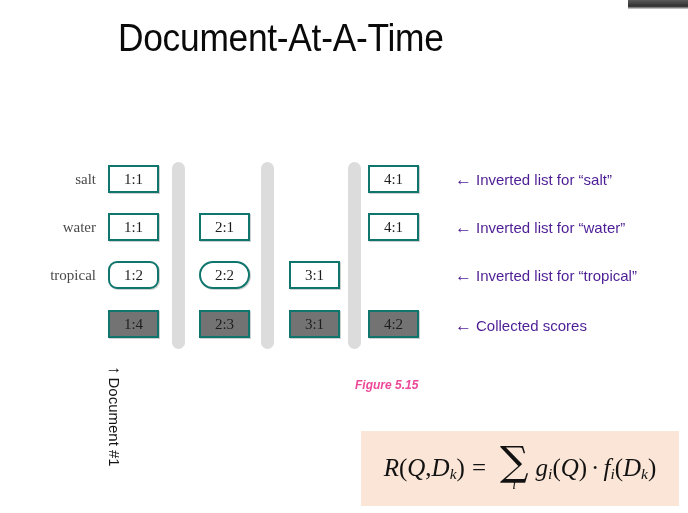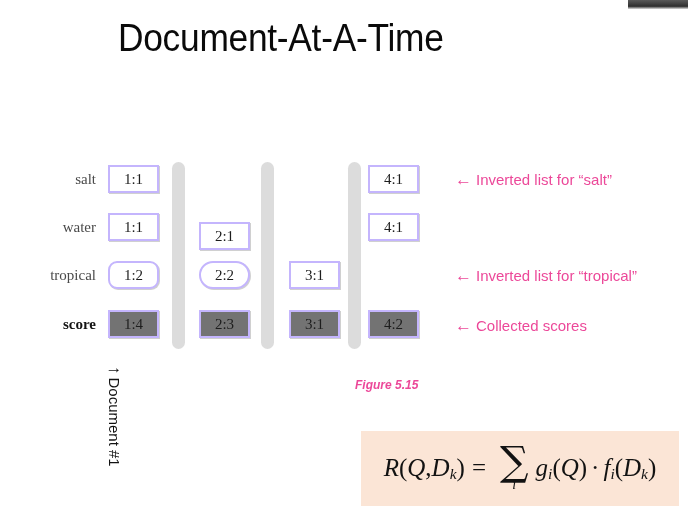--- a/index.html
+++ b/index.html
@@ -63,21 +63,21 @@
     font-weight: bold;
     color: #141414;
   }
 
   
   .cell-box {
     position: absolute;
     width: 51px;
     height: 28px;
     box-sizing: border-box;
-    border: 2px solid #c4b5fd;
+    border: 2px solid #0f766e;
     background: #ffffff;
     font-family: "Liberation Serif", "DejaVu Serif", serif;
     font-size: 15px;
     color: #1d1d1d;
     display: flex;
     align-items: center;
     justify-content: center;
     box-shadow: 1px 1px 0 rgba(120,120,120,0.35);
   }
   .cell-box.score-cell {
@@ -91,21 +91,21 @@
     height: 187px;
     background: #dcdcdc;
     border-radius: 7px;
   }
 
   
   .annotation {
     position: absolute;
     font-family: "Liberation Sans", sans-serif;
     font-size: 15px;
-    color: #ec4899;
+    color: #4c1d95;
     white-space: nowrap;
     line-height: 20px;
   }
   .annotation .arrow-glyph {
     font-size: 17px;
     font-weight: 600;
     margin-right: 4px;
   }
 
   
@@ -210,32 +210,34 @@
 
   <div class="row-label" style="left:0px; top:169px;">salt</div>
   <div class="cell-box" style="left:108px; top:165px;">1:1</div>
   <div class="cell-box" style="left:368px; top:165px;">4:1</div>
   <div class="annotation" style="left:455px; top:170px;">
     <span class="arrow-glyph">←</span><span>Inverted list for “salt”</span>
   </div>
 
   <div class="row-label" style="left:0px; top:217px;">water</div>
   <div class="cell-box" style="left:108px; top:213px;">1:1</div>
-  <div class="cell-box" style="left:199px; top:222px;">2:1</div>
+  <div class="cell-box" style="left:199px; top:213px;">2:1</div>
   <div class="cell-box" style="left:368px; top:213px;">4:1</div>
+  <div class="annotation" style="left:455px; top:218px;">
+    <span class="arrow-glyph">←</span><span>Inverted list for “water”</span>
+  </div>
 
   <div class="row-label" style="left:0px; top:265px;">tropical</div>
   <div class="cell-box" style="left:108px; top:261px;border-radius:9px;">1:2</div>
   <div class="cell-box" style="left:199px; top:261px;border-radius:14px;">2:2</div>
   <div class="cell-box" style="left:289px; top:261px;">3:1</div>
   <div class="annotation" style="left:455px; top:266px;">
     <span class="arrow-glyph">←</span><span>Inverted list for “tropical”</span>
   </div>
 
-  <div class="row-label is-score" style="left:0px; top:314px;">score</div>
   <div class="cell-box score-cell" style="left:108px; top:310px;">1:4</div>
   <div class="cell-box score-cell" style="left:199px; top:310px;">2:3</div>
   <div class="cell-box score-cell" style="left:289px; top:310px;">3:1</div>
   <div class="cell-box score-cell" style="left:368px; top:310px;">4:2</div>
   <div class="annotation" style="left:455px; top:316px;">
     <span class="arrow-glyph">←</span><span>Collected scores</span>
   </div>
 
   <div id="document-axis-label">
     <span class="arrow-glyph">↑</span><span>Document #1</span>

